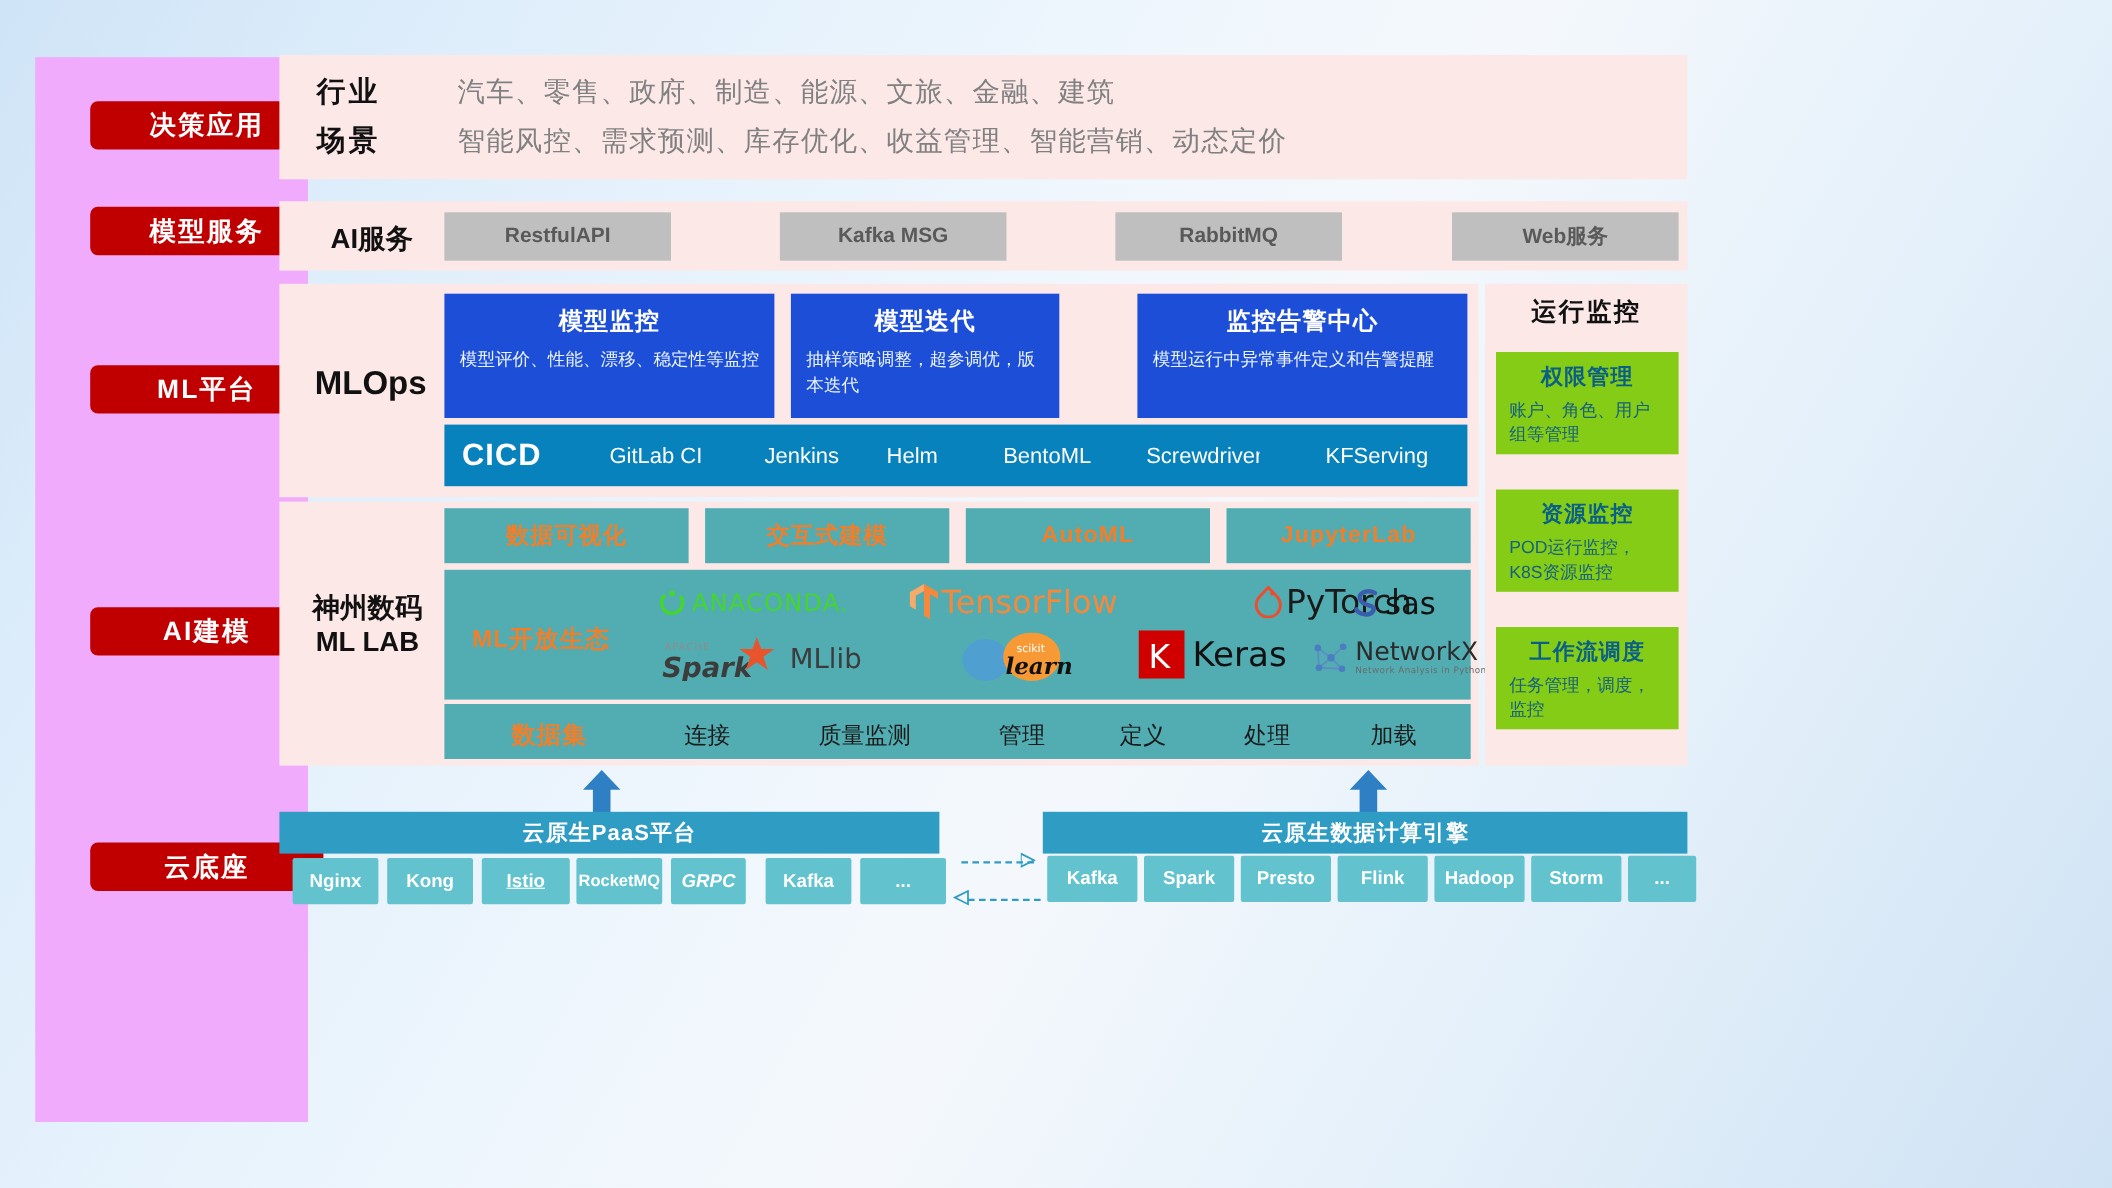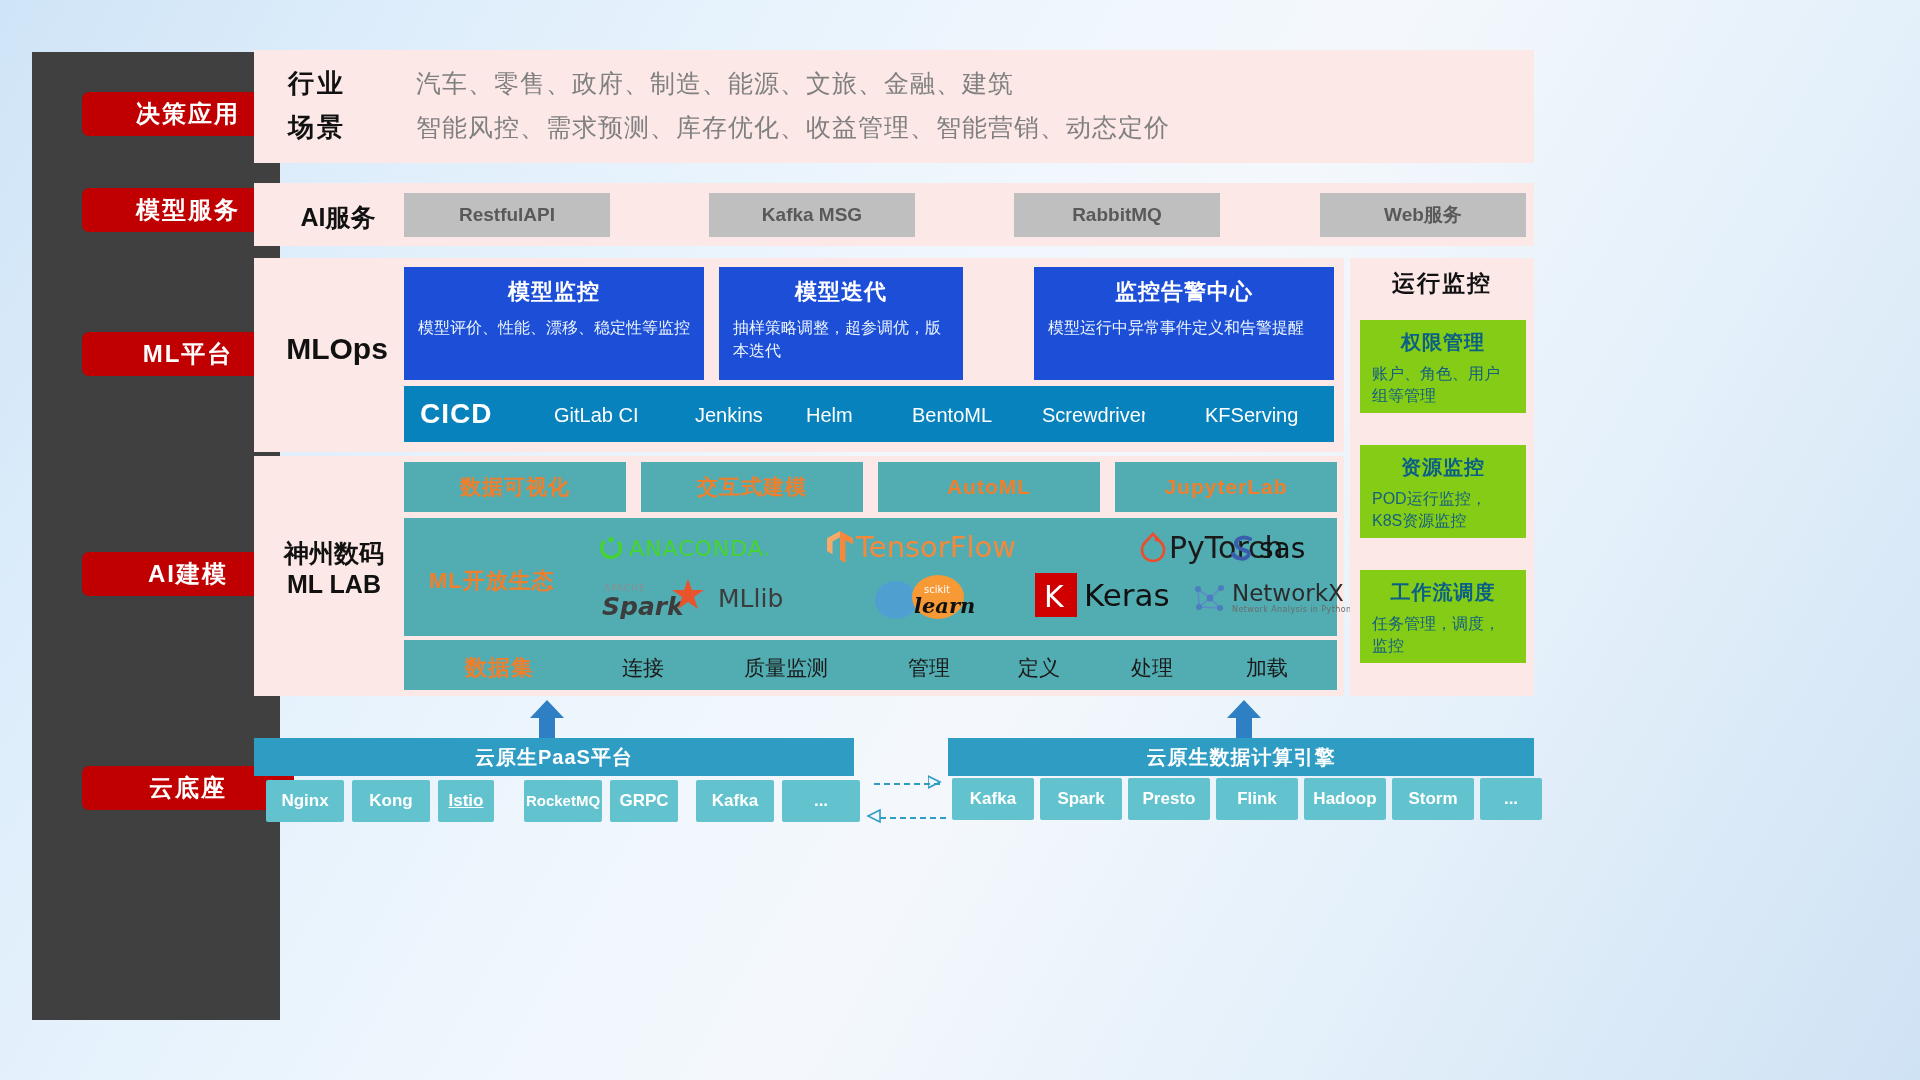--- a/index.html
+++ b/index.html
@@ -7,21 +7,21 @@
   body {
     font-family: "Liberation Sans", "DejaVu Sans", sans-serif;
     background: linear-gradient(120deg,#cfe4f7 0%, #dfeefb 18%, #eef6fd 40%, #f4f8fc 55%, #e4f0fa 75%, #cfe2f4 100%);
     position:relative; overflow:hidden;
   }
   #stage { position:absolute; left:0; top:0; width:1920px; height:1080px; }
 
   
   .rail {
     position:absolute; left:32px; top:52px; width:248px; height:968px;
-    background:#404040;
+    background:#f0abfc;
   }
   .stage-chip {
     position:absolute; left:50px; width:212px; height:44px;
     background:#c00000; border-radius:7px; color:#fff;
     font-size:24px; font-weight:bold; letter-spacing:2px;
     display:flex; align-items:center; justify-content:center;
   }
 
   
   .band {
@@ -270,23 +270,23 @@
   <div class="arrow-up" style="left:1227px; top:700px;">
     <div class="head"></div>
       <div class="shaft"></div>
   </div>
 
   <div class="plat-bar" style="left:254px; top:738px; width:600px;">云原生PaaS平台</div>
   <div class="plat-bar" style="left:948px; top:738px; width:586px;">云原生数据计算引擎</div>
 
   <div class="tech-chip" style="left:266px; top:780px; width:78px;">Nginx</div>
   <div class="tech-chip" style="left:352px; top:780px; width:78px;">Kong</div>
-  <div class="tech-chip" style="left:438px; top:780px; width:56px;text-decoration:underline;">Istio</div>
+  <div class="tech-chip" style="left:438px; top:780px; width:80px;text-decoration:underline;">Istio</div>
   <div class="tech-chip" style="left:524px; top:780px; width:78px; font-size:15px;">RocketMQ</div>
-  <div class="tech-chip" style="left:610px; top:780px; width:68px;">GRPC</div>
+  <div class="tech-chip" style="left:610px; top:780px; width:68px;font-style:italic;">GRPC</div>
   <div class="tech-chip" style="left:696px; top:780px; width:78px;">Kafka</div>
   <div class="tech-chip" style="left:782px; top:780px; width:78px;">...</div>
 
   <div class="tech-chip" style="left:952px; top:778px; width:82px;">Kafka</div>
   <div class="tech-chip" style="left:1040px; top:778px; width:82px;">Spark</div>
   <div class="tech-chip" style="left:1128px; top:778px; width:82px;">Presto</div>
   <div class="tech-chip" style="left:1216px; top:778px; width:82px;">Flink</div>
   <div class="tech-chip" style="left:1304px; top:778px; width:82px;">Hadoop</div>
   <div class="tech-chip" style="left:1392px; top:778px; width:82px;">Storm</div>
   <div class="tech-chip" style="left:1480px; top:778px; width:62px;">...</div>

